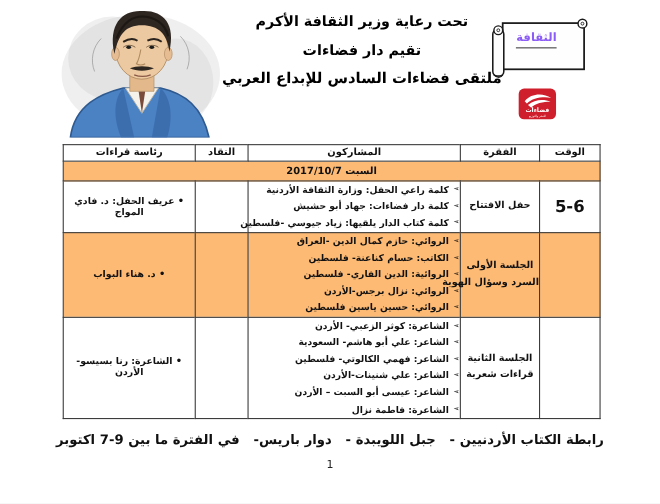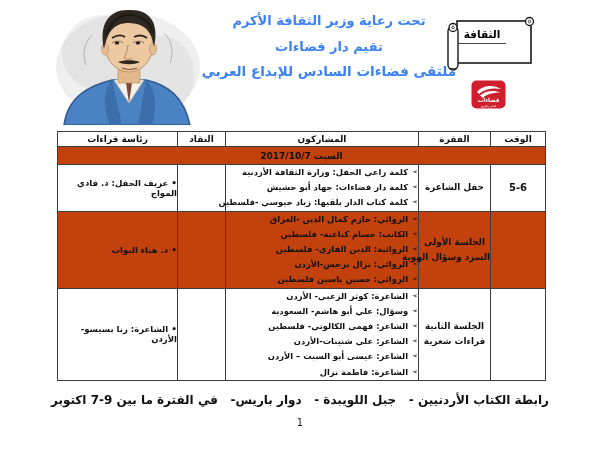--- a/index.html
+++ b/index.html
@@ -7,58 +7,58 @@
   .page {
     position:relative; width:600px; height:458px; background:#ffffff;
     font-family:"DejaVu Sans", sans-serif; overflow:hidden; margin:0 auto;
     direction:rtl;
   }
 
   
   .portrait { position:absolute; left:52px; top:5px; width:152px; height:120px; }
   .title-block {
     position:absolute; left:178px; top:8px; width:302px;
-    text-align:center; color:#3b82f6; font-weight:bold;
+    text-align:center; color:#000000; font-weight:bold;
   }
   .title-line { font-size:13px; line-height:25.5px; white-space:nowrap; }
   .title-line.big { font-size:13.5px; }
 
   .scroll-box { position:absolute; left:444px; top:14px; width:96px; height:58px; }
   .scroll-box svg { position:absolute; left:0; top:0; }
   .scroll-text {
     position:absolute; left:14px; top:10px; width:48px; height:40px;
-    display:flex; flex-direction:column; text-align:center;
-    font-weight:bold; color:#000000;
+    display:flex; flex-direction:row; text-align:center;
+    font-weight:bold; color:#8b5cf6;
   }
   .scroll-text .l1 { font-size:10.5px; height:20px; line-height:20px; border-bottom:1px solid #444; }
   .scroll-text .l2 { font-size:10px; height:20px; line-height:20px; letter-spacing:1px; }
 
   .logo { position:absolute; left:471px; top:80px; width:35px; height:29px; }
 
   
   .schedule-wrap { position:absolute; left:57px; top:131px; }
   table.schedule {
     border-collapse:collapse; table-layout:fixed; width:488px;
     direction:rtl; border:1.6px solid #3c3c3c; color:#111;
   }
   table.schedule th, table.schedule td { border:1px solid #3c3c3c; padding:0; }
   table.schedule th { font-size:9px; font-weight:bold; height:15px; }
-  tr.shaded td { background:#c2410c; }
+  tr.shaded td { background:#fdba74; }
   td.date-cell { height:18px; text-align:center; font-size:9px; font-weight:bold; }
-  td.time-cell { text-align:center; font-size:10px; font-weight:bold; vertical-align:middle; }
+  td.time-cell { text-align:center; font-size:15px; font-weight:bold; vertical-align:middle; }
   td.segment-cell { text-align:center; font-size:8.8px; font-weight:bold; vertical-align:middle; }
   .seg-line { line-height:15px; white-space:nowrap; }
   td.participants-cell { vertical-align:middle; padding:2px 9px 2px 2px; }
   .part-item { font-size:8.4px; font-weight:bold; line-height:14.2px; white-space:nowrap; }
   .arrow-bullet {
     display:inline-block; transform:scaleX(-1); font-size:7px;
     margin-left:4px; position:relative; top:-1px;
   }
   td.critics-cell { vertical-align:middle; }
-  td.chair-cell { font-size:8.5px; font-weight:bold; vertical-align:middle; }
+  td.chair-cell { text-align:center; font-size:8.5px; font-weight:bold; vertical-align:middle; }
   .chair-bullet { font-size:9px; margin-left:3px; }
 
   
   .footer-line {
     position:absolute; top:393px; left:0; width:100%; text-align:center;
     font-size:12px; font-weight:bold; color:#101010; white-space:pre;
   }
   .page-number {
     position:absolute; top:417px; left:0; width:100%; text-align:center;
     font-size:10px; color:#222; direction:ltr;
@@ -156,21 +156,21 @@
             <th>رئاسة قراءات</th>
           </tr>
         </thead>
       <tbody>
           <tr class="shaded">
             <td class="date-cell" colspan="5">السبت 2017/10/7</td>
           </tr>
           <tr style="height: 43px;">
             <td class="time-cell">5-6</td>
             <td class="segment-cell">
-              <div class="seg-line">حفل الشاعرة</div>
+              <div class="seg-line">حفل الافتتاح</div>
             </td>
             <td class="participants-cell">
               <div class="part-item"><span class="arrow-bullet">➢</span><span>كلمة راعي الحفل: وزارة الثقافة الأردنية</span></div>
               <div class="part-item"><span class="arrow-bullet">➢</span><span>كلمة دار فضاءات: جهاد أبو حشيش</span></div>
               <div class="part-item"><span class="arrow-bullet">➢</span><span>كلمة كتاب الدار يلقيها: زياد جيوسي -فلسطين</span></div>
             </td>
             <td class="critics-cell"></td>
             <td class="chair-cell"><span class="chair-bullet">•</span><span>عريف الحفل: د. فادي المواج</span></td>
           </tr>
           <tr class="shaded" style="height: 74px;">
@@ -190,21 +190,21 @@
             <td class="chair-cell"><span class="chair-bullet">•</span><span>د. هناء البواب</span></td>
           </tr>
           <tr style="height: 92px;">
             <td class="time-cell"></td>
             <td class="segment-cell">
               <div class="seg-line">الجلسة الثانية</div>
               <div class="seg-line">قراءات شعرية</div>
             </td>
             <td class="participants-cell">
               <div class="part-item"><span class="arrow-bullet">➢</span><span>الشاعرة: كوثر الزعبي- الأردن</span></div>
-              <div class="part-item"><span class="arrow-bullet">➢</span><span>وسؤال: علي أبو هاشم- السعودية</span></div>
+              <div class="part-item"><span class="arrow-bullet">➢</span><span>الشاعر: علي أبو هاشم- السعودية</span></div>
               <div class="part-item"><span class="arrow-bullet">➢</span><span>الشاعر: فهمي الكالوتي- فلسطين</span></div>
               <div class="part-item"><span class="arrow-bullet">➢</span><span>الشاعر: علي شنينات-الأردن</span></div>
               <div class="part-item"><span class="arrow-bullet">➢</span><span>الشاعر: عيسى أبو السبت – الأردن</span></div>
               <div class="part-item"><span class="arrow-bullet">➢</span><span>الشاعرة: فاطمة نزال</span></div>
             </td>
             <td class="critics-cell"></td>
             <td class="chair-cell"><span class="chair-bullet">•</span><span>الشاعرة: رنا بسيسو- الأردن</span></td>
           </tr>
         </tbody>
     </table>

